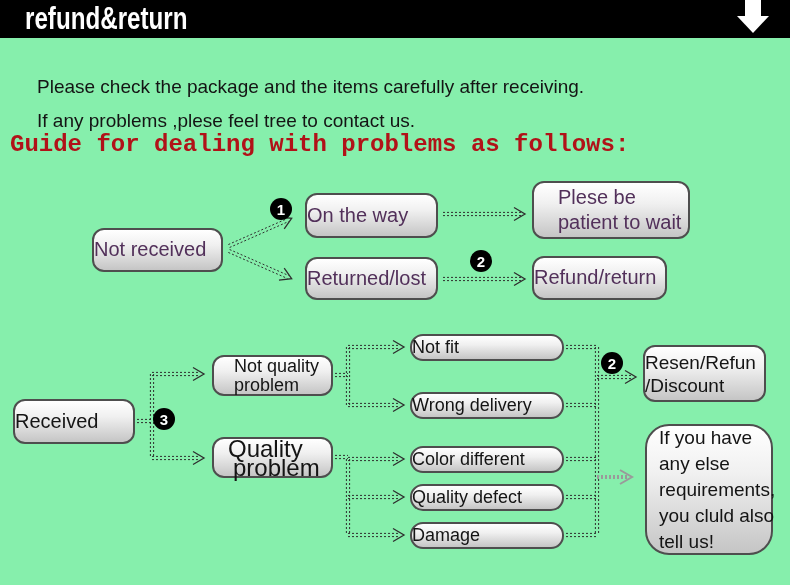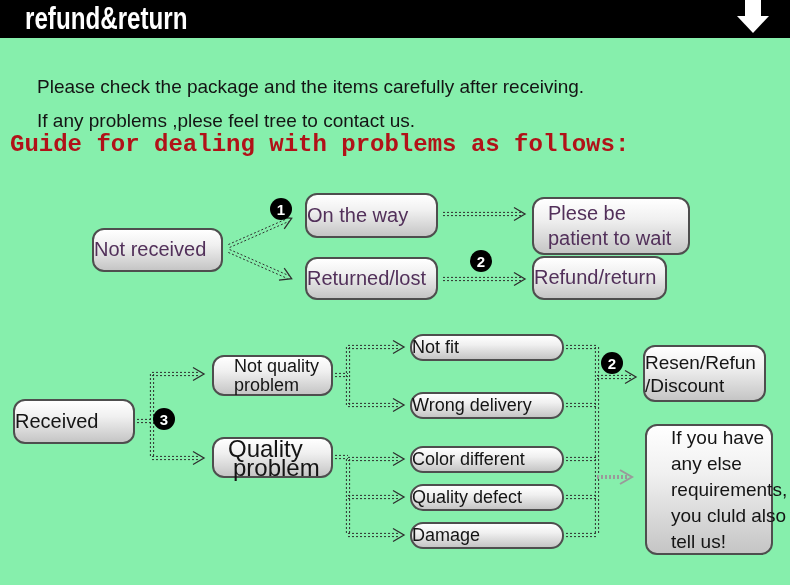--- a/index.html
+++ b/index.html
@@ -120,21 +120,21 @@
 
   <div class="node purple" style="left:92px;top:228px;width:131px;height:44px">
     <span class="ln">Not received</span>
   </div>
   <div class="node purple" style="left:305px;top:193px;width:133px;height:45px">
     <span class="ln">On the way</span>
   </div>
   <div class="node purple" style="left:305px;top:257px;width:133px;height:43px">
     <span class="ln">Returned/lost</span>
   </div>
-  <div class="node purple leftalign" style="left:532px;top:197px;width:158px;height:58px;padding-left:14px;line-height:25px">
+  <div class="node purple leftalign" style="left:532px;top:181px;width:158px;height:58px;padding-left:24px;line-height:25px">
     <span class="ln">Plese be</span>
     <span class="ln">patient to wait</span>
   </div>
   <div class="node purple" style="left:532px;top:256px;width:135px;height:44px">
     <span class="ln">Refund/return</span>
   </div>
 
   <div class="node" style="left:13px;top:399px;width:122px;height:45px">
     <span class="ln">Received</span>
   </div>
@@ -158,21 +158,21 @@
   <div class="node sm" style="left:410px;top:484px;width:154px;height:27px">
     <span class="ln">Quality defect</span>
   </div>
   <div class="node sm" style="left:410px;top:522px;width:154px;height:27px">
     <span class="ln">Damage</span>
   </div>
   <div class="node" style="left:643px;top:345px;width:123px;height:57px;font-size:19px;line-height:23px">
     <span class="ln">Resen/Refun</span>
     <span class="ln">/Discount</span>
   </div>
-  <div class="node leftalign" style="left:645px;top:424px;width:128px;height:131px;padding-left:24px;font-size:19px;line-height:26px;border-radius:12px">
+  <div class="node leftalign" style="left:645px;top:424px;width:128px;height:131px;padding-left:12px;font-size:19px;line-height:26px;border-radius:24px">
     <span class="ln">If you have</span>
     <span class="ln">any else</span>
     <span class="ln">requirements,</span>
     <span class="ln">you cluld also</span>
     <span class="ln">tell us!</span>
   </div>
 
   <div class="badge" style="left:270px;top:198px">1</div>
   <div class="badge" style="left:470px;top:250px">2</div>
   <div class="badge" style="left:153px;top:408px">3</div>

